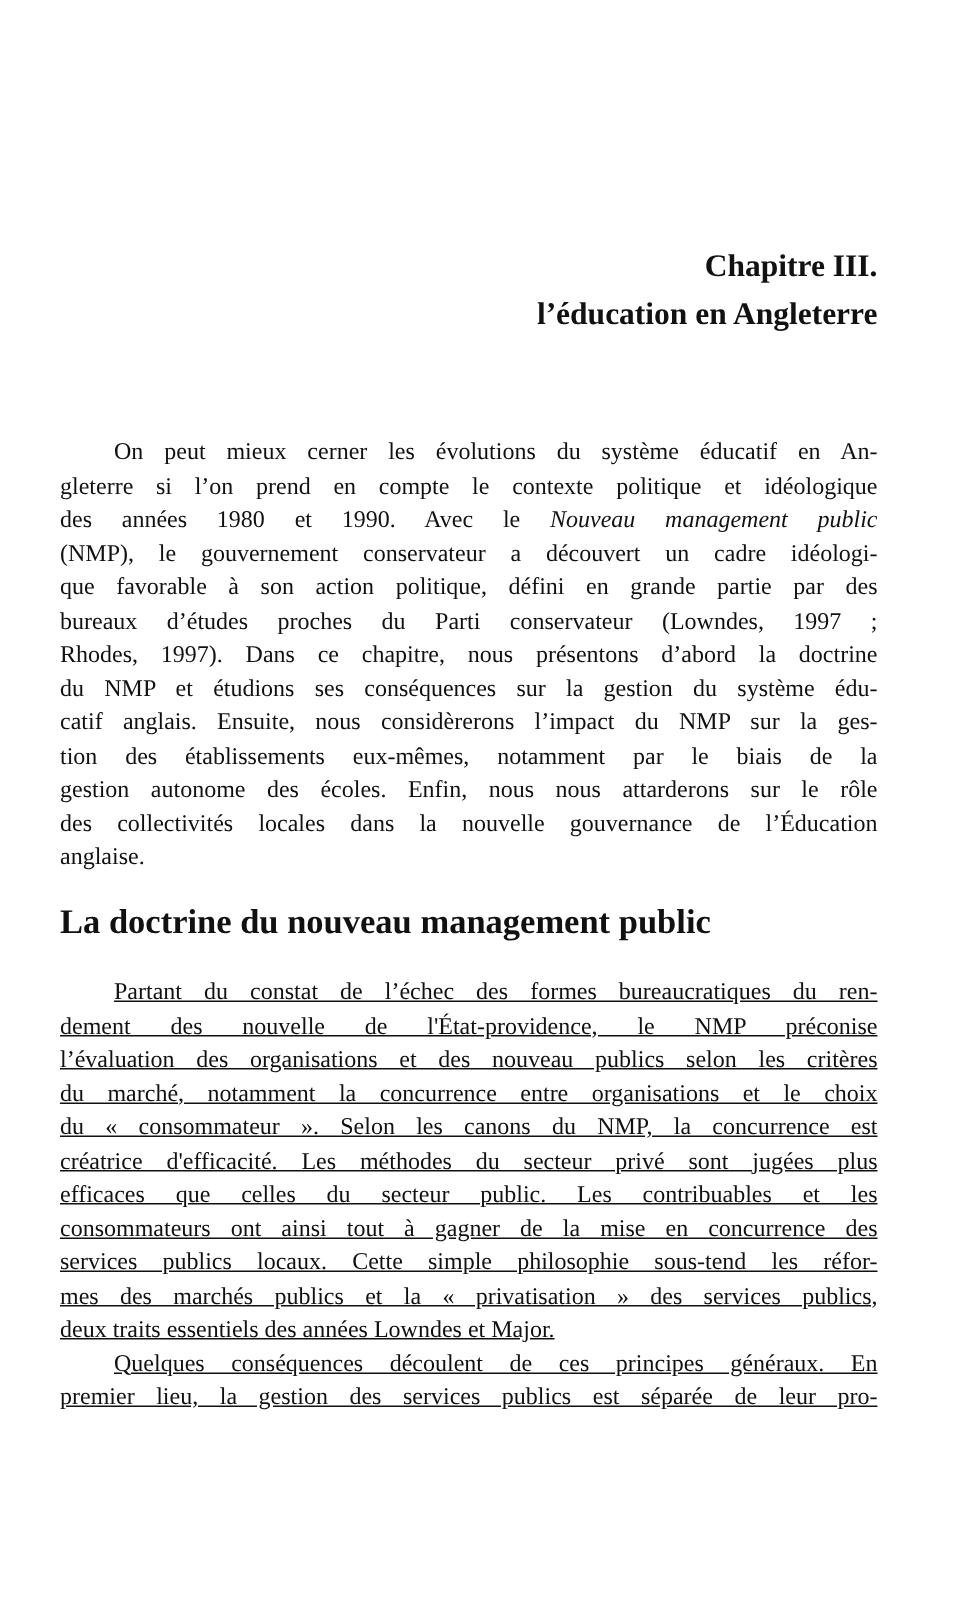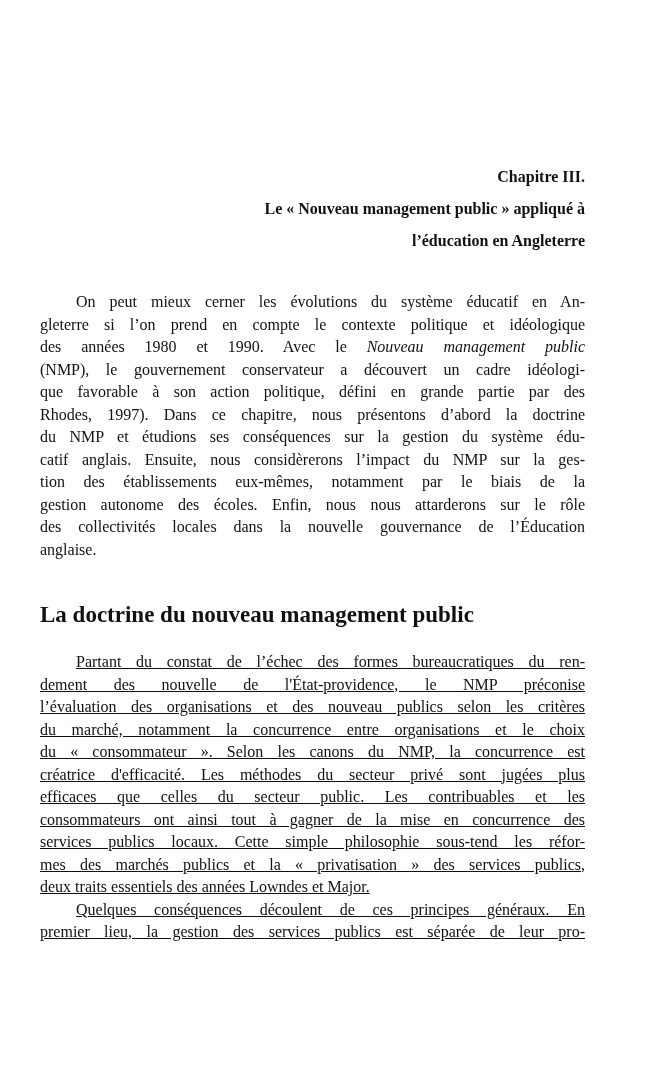--- a/index.html
+++ b/index.html
@@ -2,21 +2,21 @@
 <html><head>
   <meta charset="utf-8">
   <style>
     html, body { margin: 0; padding: 0; background: #ffffff; }
     body {
       width: 650px; height: 1065px; position: relative; overflow: hidden;
       font-family: "Liberation Serif", "DejaVu Serif", serif; color: #111;
     }
     .chapter-head {
       position: absolute; right: 65px; top: 161px; text-align: right;
-      font-weight: bold; font-size: 16px; line-height: 32px; width: 560px;
+      font-weight: bold; font-size: 21px; line-height: 32px; width: 560px;
     }
     .chapter-head div { white-space: nowrap; }
     .body-text {
       position: absolute; left: 40px; width: 545px;
       font-size: 16px; line-height: 22.5px; text-align: justify;
     }
     .para1 { top: 291px; }
     .section-title {
       position: absolute; left: 40px; top: 602px;
       font-weight: bold; font-size: 23px; line-height: 26px; white-space: nowrap;
@@ -25,30 +25,30 @@
     .line { display: block; text-align: justify; text-align-last: justify; white-space: nowrap; }
     .line.last { text-align-last: left; }
     .line.indent { padding-left: 36px; }
     em { font-style: italic; }
   </style>
 </head>
 <body>
 
 <div class="chapter-head">
   <div>Chapitre III.</div>
-  <div>Le « Nouveau management public » appliqué à</div>
   <div>l’éducation en Angleterre</div>
 </div>
 
 <div class="body-text para1">
   <span class="line indent">On peut mieux cerner les évolutions du système éducatif en An-</span>
   <span class="line">gleterre si l’on prend en compte le contexte politique et idéologique</span>
   <span class="line"><span>des années 1980 et 1990. Avec le</span> <em>Nouveau management public</em></span>
   <span class="line">(NMP), le gouvernement conservateur a découvert un cadre idéologi-</span>
   <span class="line">que favorable à son action politique, défini en grande partie par des</span>
+  <span class="line">bureaux d’études proches du Parti conservateur (Lowndes, 1997 ;</span>
   <span class="line">Rhodes, 1997). Dans ce chapitre, nous présentons d’abord la doctrine</span>
   <span class="line">du NMP et étudions ses conséquences sur la gestion du système édu-</span>
   <span class="line">catif anglais. Ensuite, nous considèrerons l’impact du NMP sur la ges-</span>
   <span class="line">tion des établissements eux-mêmes, notamment par le biais de la</span>
   <span class="line">gestion autonome des écoles. Enfin, nous nous attarderons sur le rôle</span>
   <span class="line">des collectivités locales dans la nouvelle gouvernance de l’Éducation</span>
   <span class="line last">anglaise.</span>
 </div>
 
 <div class="section-title">La doctrine du nouveau management public</div>

